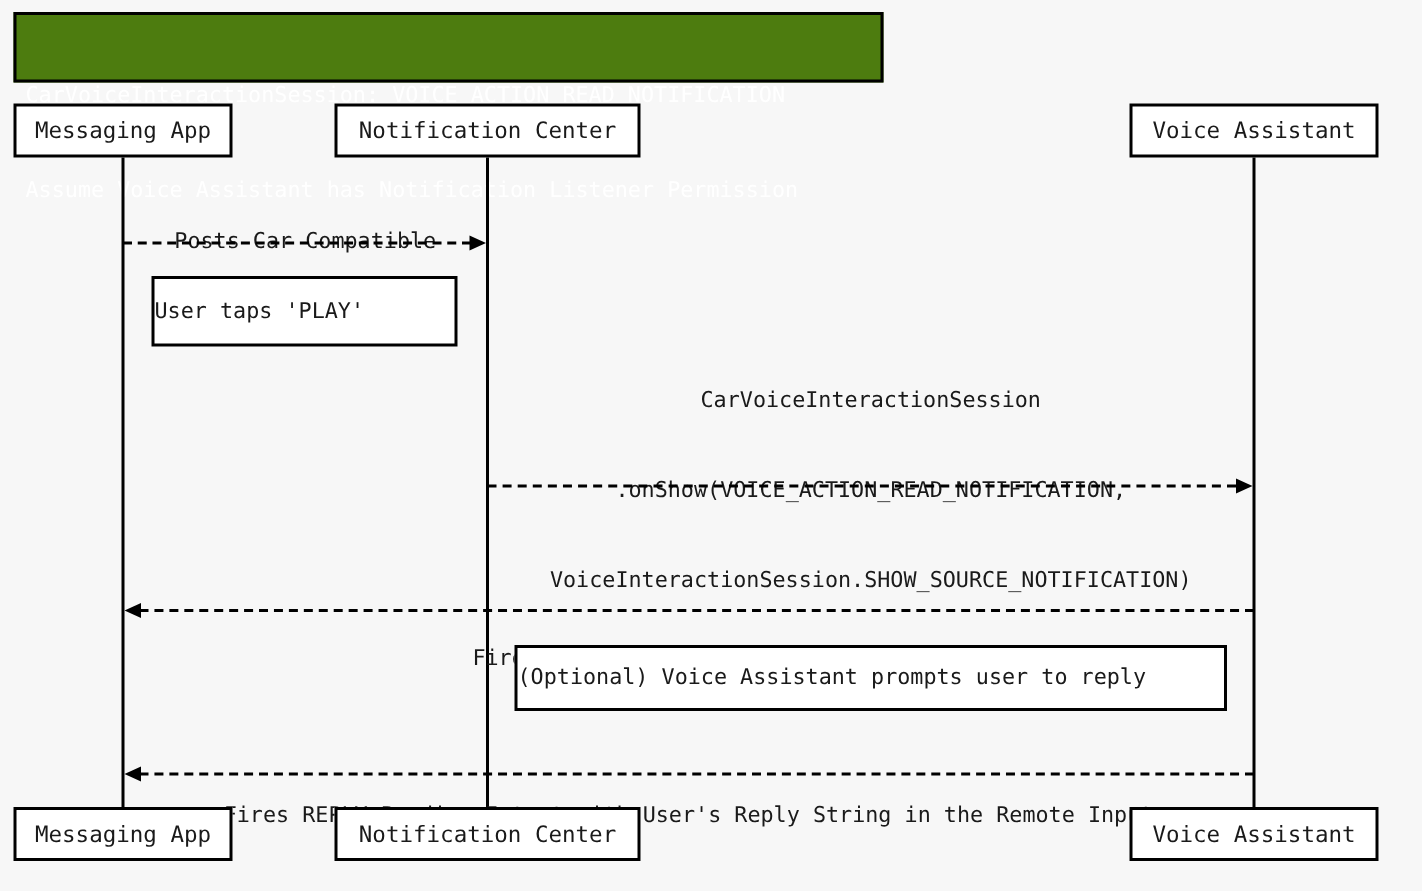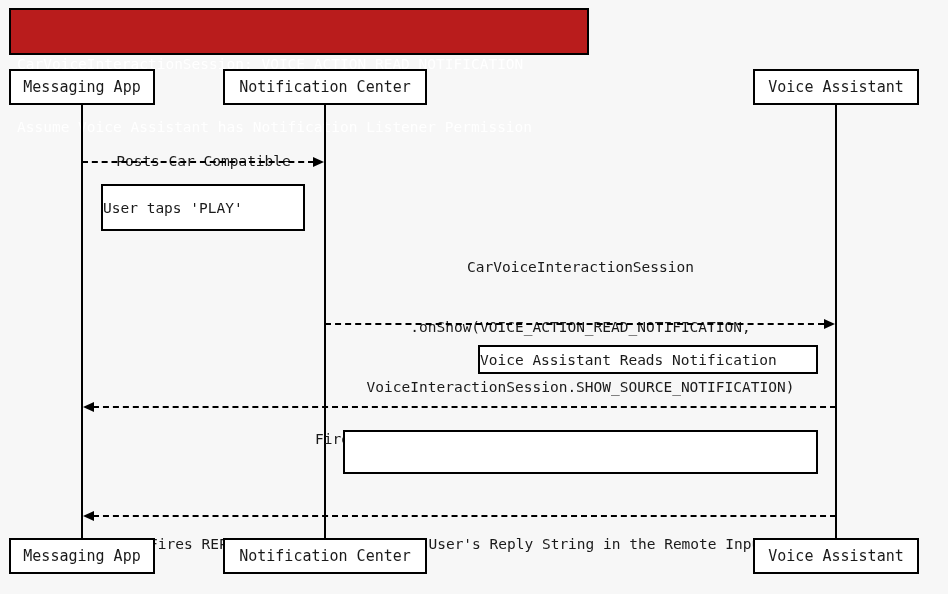--- a/index.html
+++ b/index.html
@@ -16,21 +16,21 @@
     font-family: "DejaVu Sans Mono", "Liberation Mono", monospace;
   }
 
   
   .title-box {
     position: absolute;
     left: 9px;
     top: 8px;
     width: 580px;
     height: 47px;
-    background: #b91c1c;
+    background: #4d7c0f;
     border: 2px solid #000000;
     box-sizing: border-box;
     color: #ffffff;
     font-size: 14.5px;
     line-height: 21px;
     padding: 2px 6px 0 6px;
     white-space: pre;
     letter-spacing: 0px;
   }
   .title-line { display: block; }
@@ -138,31 +138,29 @@
   </div>
 
   <div class="msg-label" style="left:326px; top:217px; width:509px;">
     <span class="note-line">CarVoiceInteractionSession</span>
     <span class="note-line">.onShow(VOICE_ACTION_READ_NOTIFICATION,</span>
     <span class="note-line">VoiceInteractionSession.SHOW_SOURCE_NOTIFICATION)</span>
   </div>
   <div class="msg" style="left:325px; top:323px; width:499px;"></div>
   <div class="arrowhead right" style="left:824px; top:319px;"></div>
 
-  <div class="note" style="left:478px; top:345px; width:340px; height:29px;">
-    <span class="note-line">Voice Assistant Reads Notification</span>
-  </div>
 
   <div class="msg-label" style="left:82px; top:389px; width:754px;">
     <span class="note-line">Fires MARK_AS_READ Pending Intent</span>
   </div>
   <div class="msg" style="left:93px; top:406px; width:743px;"></div>
   <div class="arrowhead left" style="left:83px; top:402px;"></div>
 
   <div class="note" style="left:343px; top:430px; width:475px; height:44px;">
+    <span class="note-line">(Optional) Voice Assistant prompts user to reply</span>
   </div>
 
   <div class="msg-label" style="left:82px; top:494px; width:754px;">
     <span class="note-line">Fires REPLY Pending Intent with User's Reply String in the Remote Input</span>
   </div>
   <div class="msg" style="left:93px; top:515px; width:743px;"></div>
   <div class="arrowhead left" style="left:83px; top:511px;"></div>
 
   <div class="participant" style="left:9px; top:538px; width:146px; height:36px;">
     <span>Messaging App</span>

